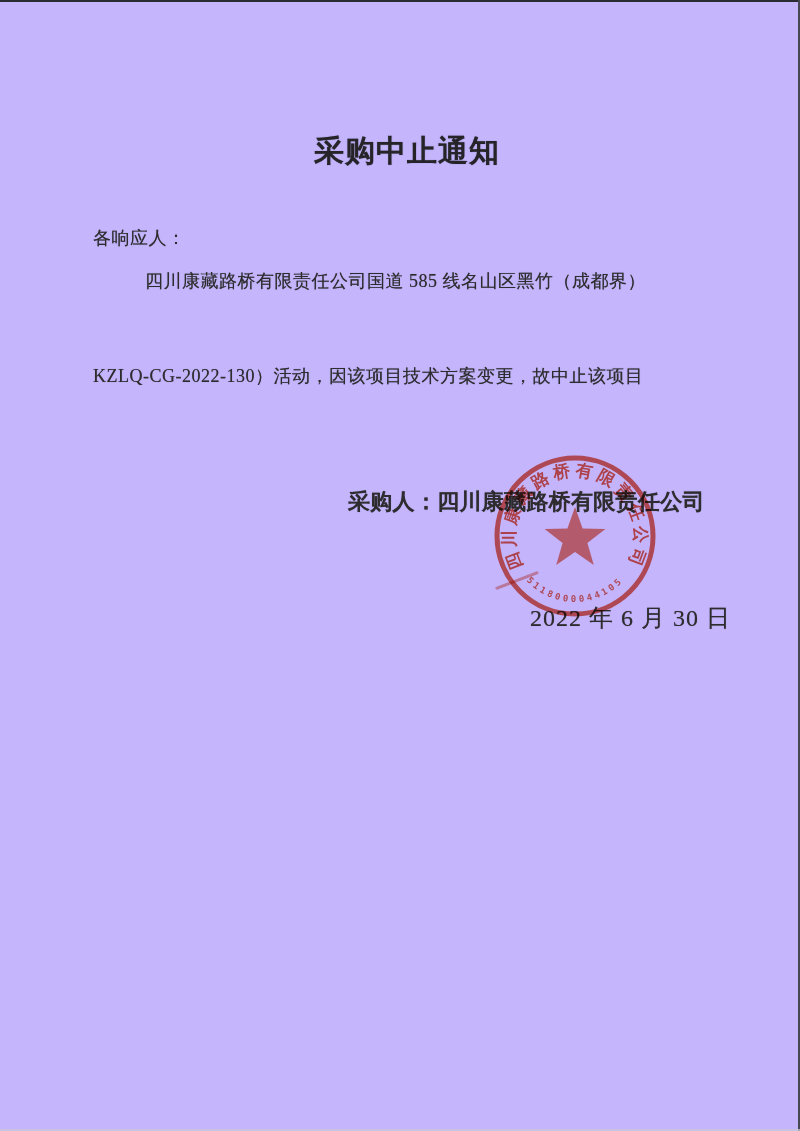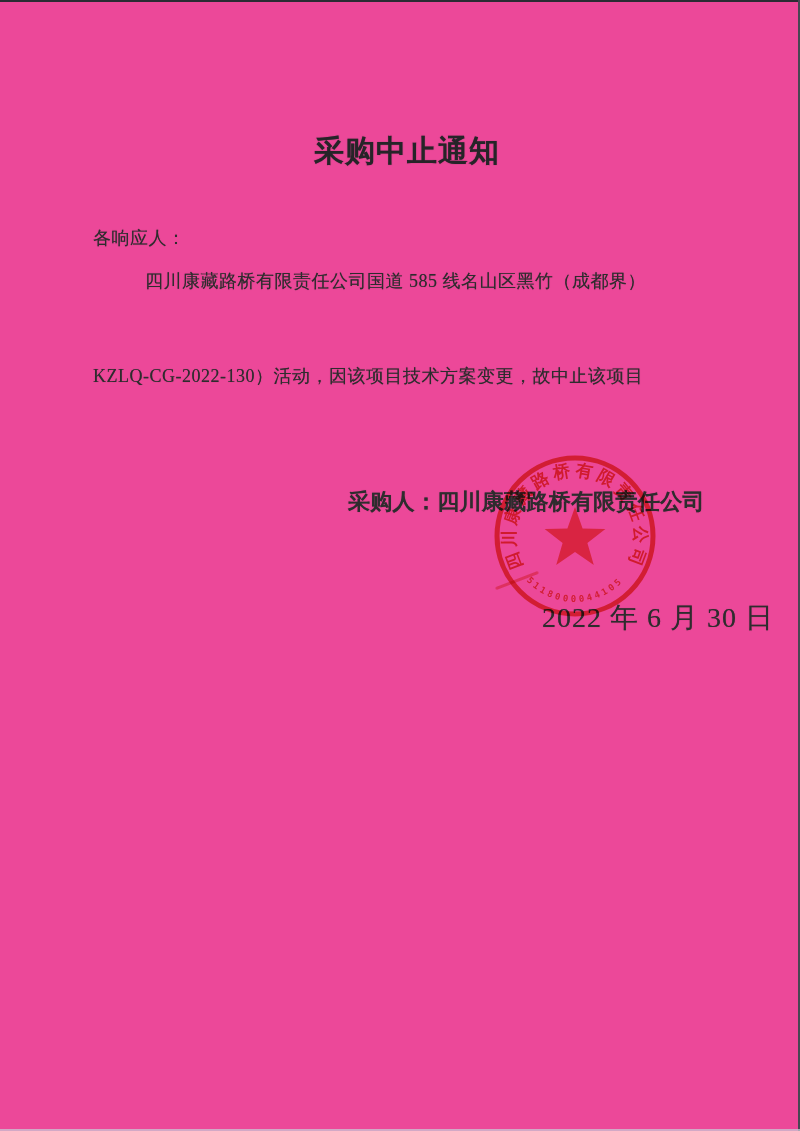--- a/index.html
+++ b/index.html
@@ -3,42 +3,42 @@
 <meta charset="utf-8">
 <style>
   html,body{margin:0;padding:0;}
   body{
     width:800px;height:1131px;
     background:#fbfafd;
     font-family:"Liberation Serif","DejaVu Serif",serif;
     color:#2e2c2e;
     overflow:hidden;
   }
-  .page{position:relative;width:800px;height:1131px;background:#ec4899;}
+  .page{position:relative;width:800px;height:1131px;background:#c4b5fd;}
   
   .edge-top{position:absolute;top:0;left:0;width:800px;height:2px;background:#2b2b33;}
   .edge-right{position:absolute;top:0;right:0;width:2px;height:1131px;background:#474753;}
   .edge-bottom{position:absolute;bottom:0;left:0;width:800px;height:2px;background:#c9c9d6;opacity:.75;}
 
   .title{
     position:absolute;top:131px;left:14px;width:786px;margin:0;
     text-align:center;font-size:30px;font-weight:bold;letter-spacing:1px;
     color:#262428;text-shadow:0 0 1px rgba(38,36,40,.55);
   }
   .line{
     position:absolute;font-size:18px;letter-spacing:.5px;line-height:28px;
     white-space:pre;color:#2e2c2e;text-shadow:0 0 .7px rgba(46,44,46,.6);
   }
   .salutation{top:224px;left:93px;}
   .bl0{top:267px;left:145px;}
   .bl1{top:308px;left:93px;}
   .bl2{top:350px;left:93px;margin-top:12px;}
   .bl3{top:391px;left:93px;}
   .purchaser{top:488px;left:348px;font-size:22px;letter-spacing:.3px;font-weight:bold;}
-  .dateline{top:604px;left:530px;font-size:28px;letter-spacing:1px;margin-left:12px;}
+  .dateline{top:604px;left:530px;font-size:24px;letter-spacing:1px;}
 
   .seal{
     position:absolute;left:489px;top:450px;width:172px;height:172px;
     mix-blend-mode:multiply;opacity:.92;filter:blur(.2px);
   }
   .seal svg{display:block;}
   .seal-ring{fill:rgba(240,120,100,.05);stroke-opacity:.85;}
   .seal-star{fill-opacity:.8;}
   .seal-co{font-size:17px;font-weight:bold;letter-spacing:4px;fill-opacity:.9;
            font-family:"Liberation Serif","DejaVu Serif",serif;}

